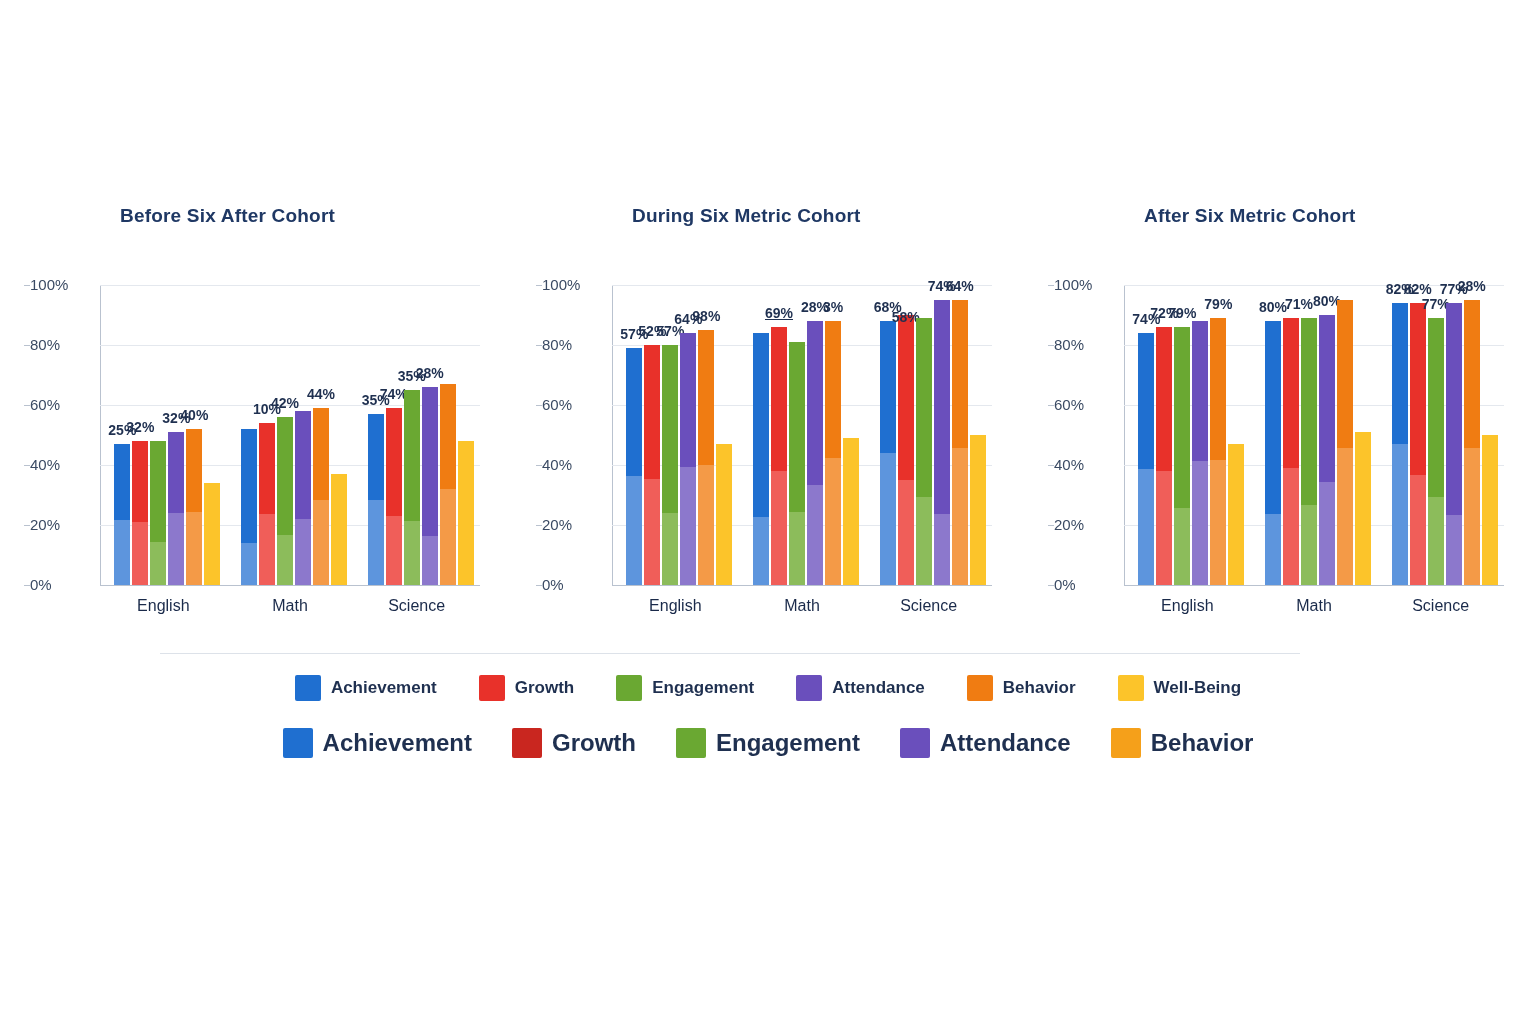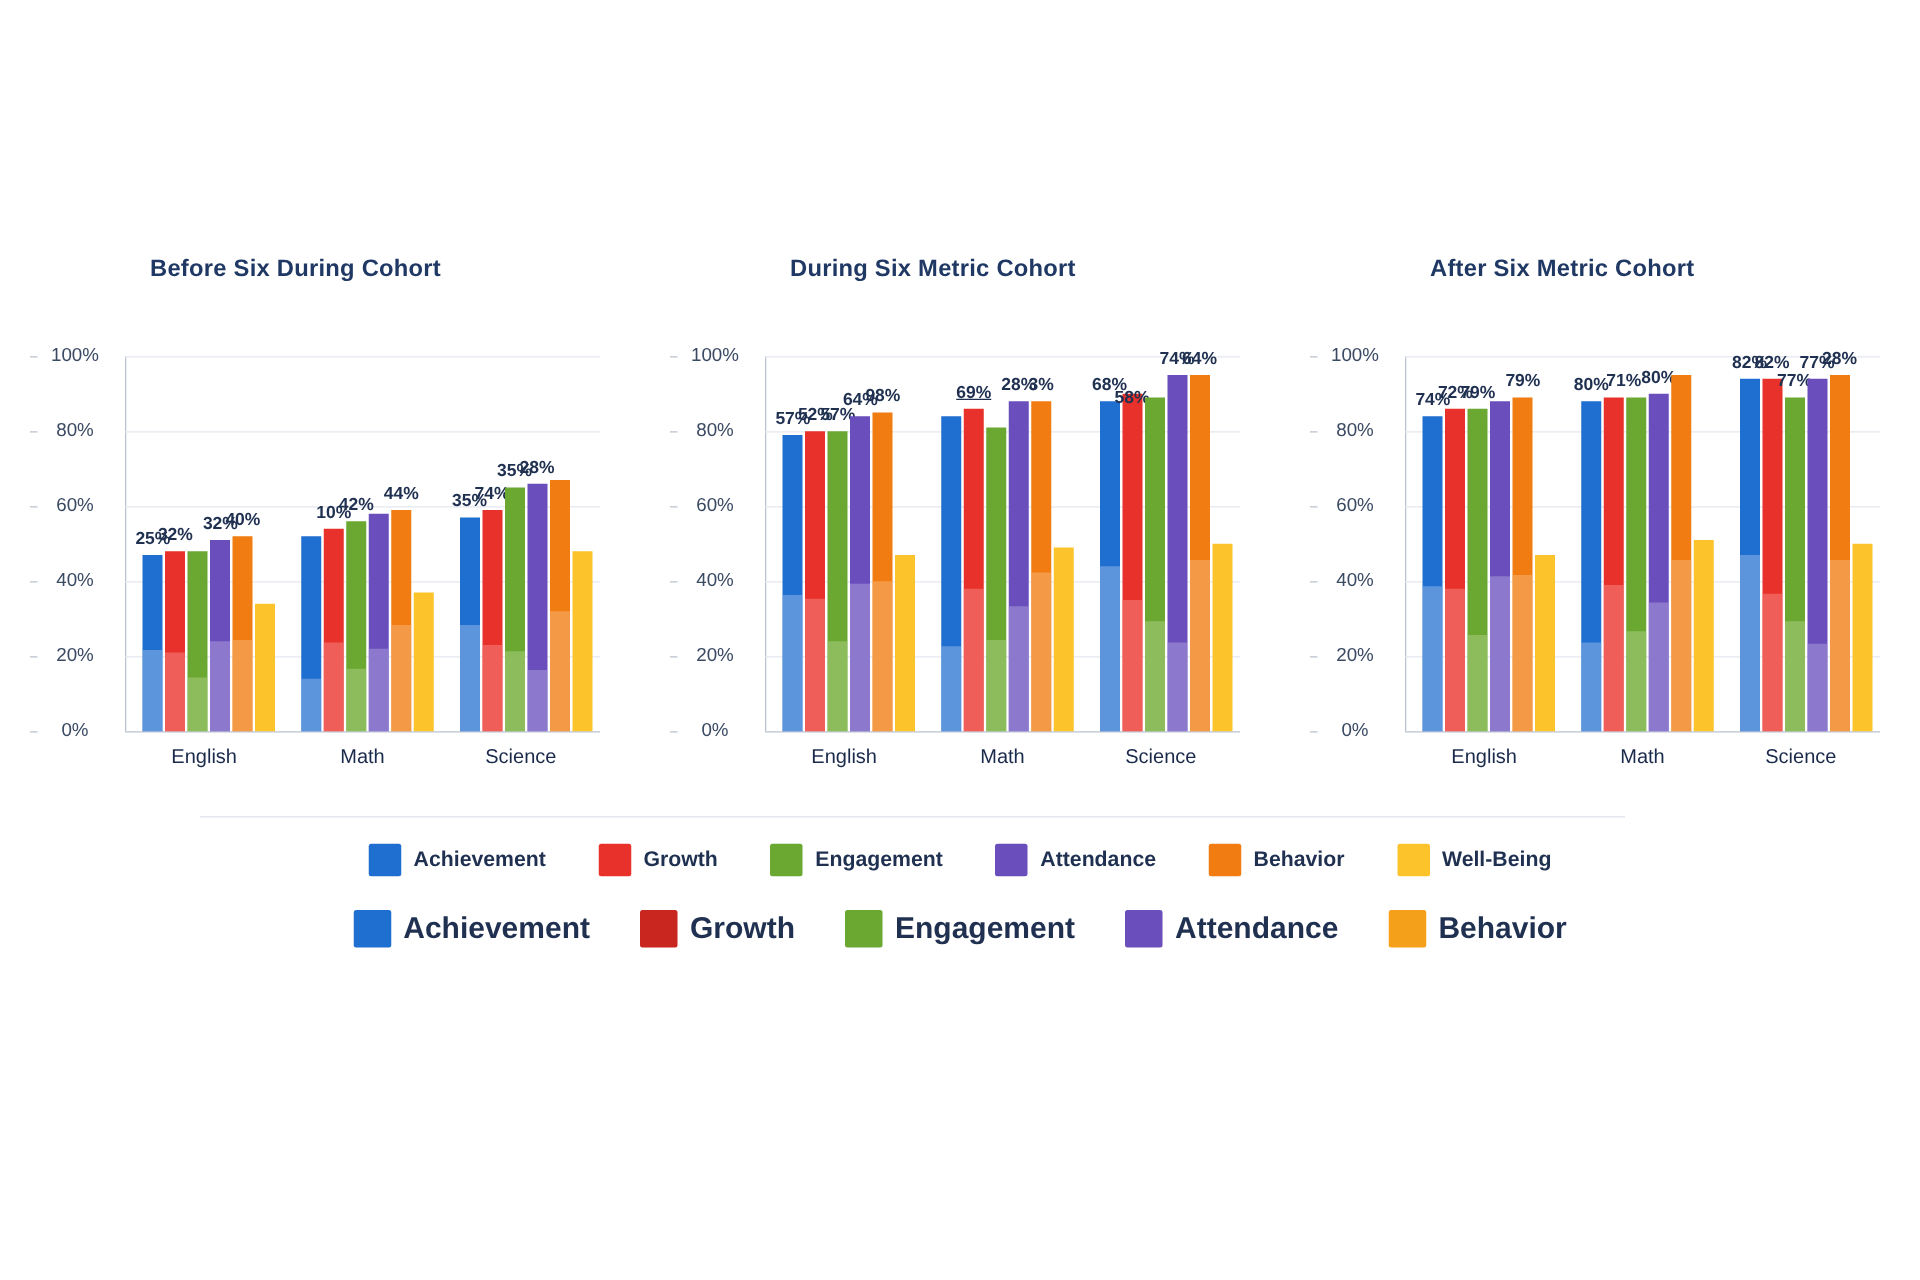--- a/index.html
+++ b/index.html
@@ -70,21 +70,21 @@
     position: absolute;
     left: 0;
     width: 380px;
     height: 1px;
     background: #e4e8ee;
   }
   .ytick {
     position: absolute;
     right: 390px;
     width: 60px;
-    text-align: center;
+    text-align: left;
     font-size: 15px;
     color: #3a4a63;
     transform: translateY(-9px);
     white-space: nowrap;
   }
   .ytick-mark {
     position: absolute;
     width: 6px;
     height: 1px;
     background: #b9c2cf;
@@ -159,21 +159,21 @@
     color: #1f3050;
     white-space: nowrap;
   }
 </style>
 </head>
 <body>
 
 <div class="canvas">
   <div class="panels" id="panels">
       <div class="panel">
-        <div class="panel-title">Before Six During Cohort</div>
+        <div class="panel-title">Before Six After Cohort</div>
         <div class="plot">
           <div class="axis-left"></div>
           <div class="axis-bottom"></div>
           <div class="ytick" style="top: 300px;">0%<div class="ytick-mark" style="top: 9px;"></div></div>
           <div class="gridline" style="top: 240px;"></div>
           <div class="ytick" style="top: 240px;">20%<div class="ytick-mark" style="top: 9px;"></div></div>
           <div class="gridline" style="top: 180px;"></div>
           <div class="ytick" style="top: 180px;">40%<div class="ytick-mark" style="top: 9px;"></div></div>
           <div class="gridline" style="top: 120px;"></div>
           <div class="ytick" style="top: 120px;">60%<div class="ytick-mark" style="top: 9px;"></div></div>

